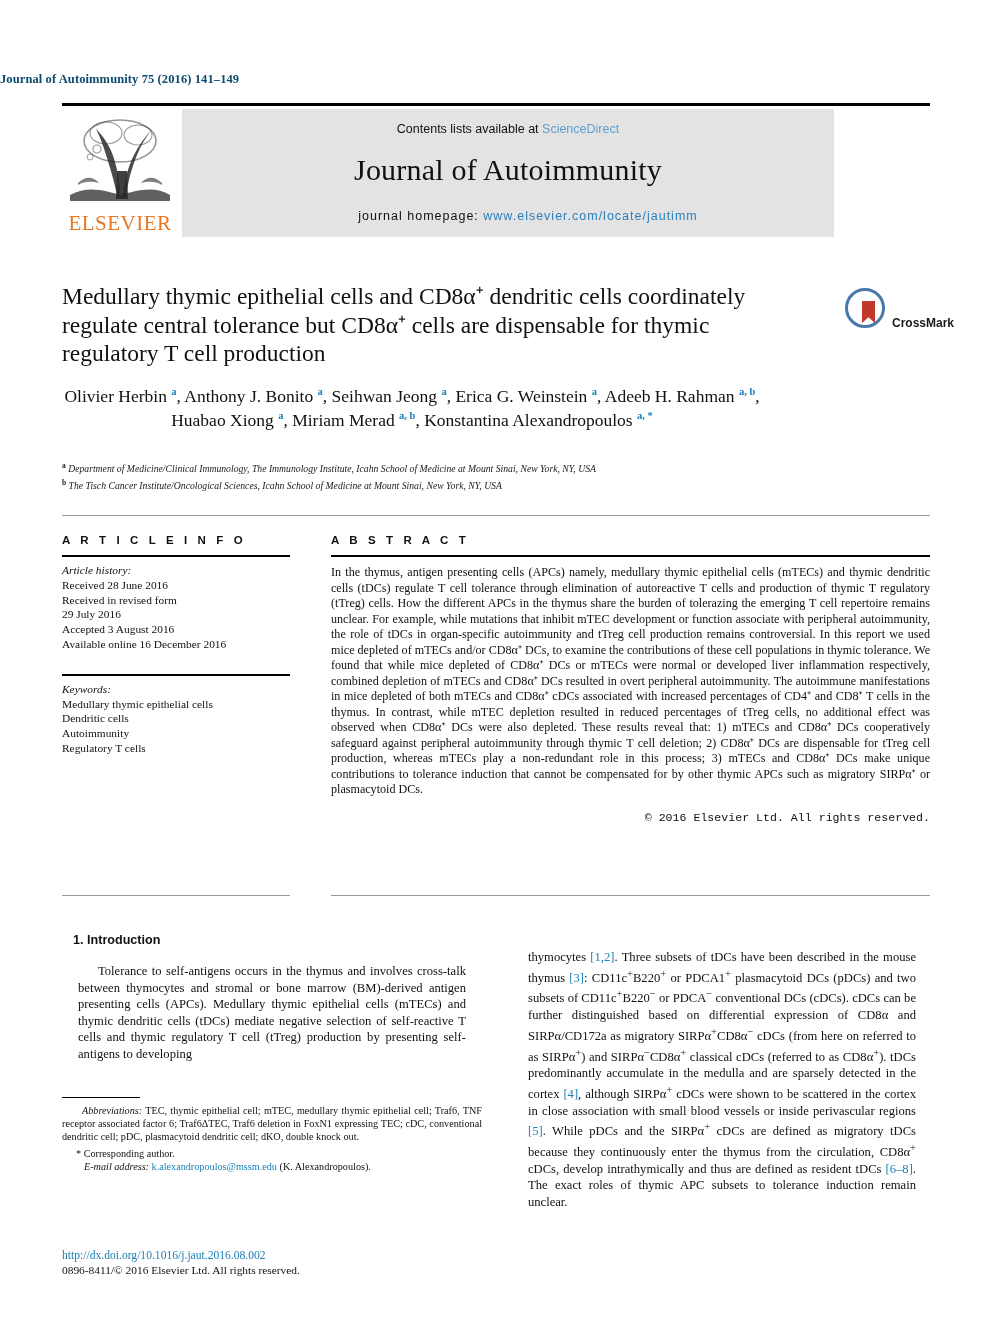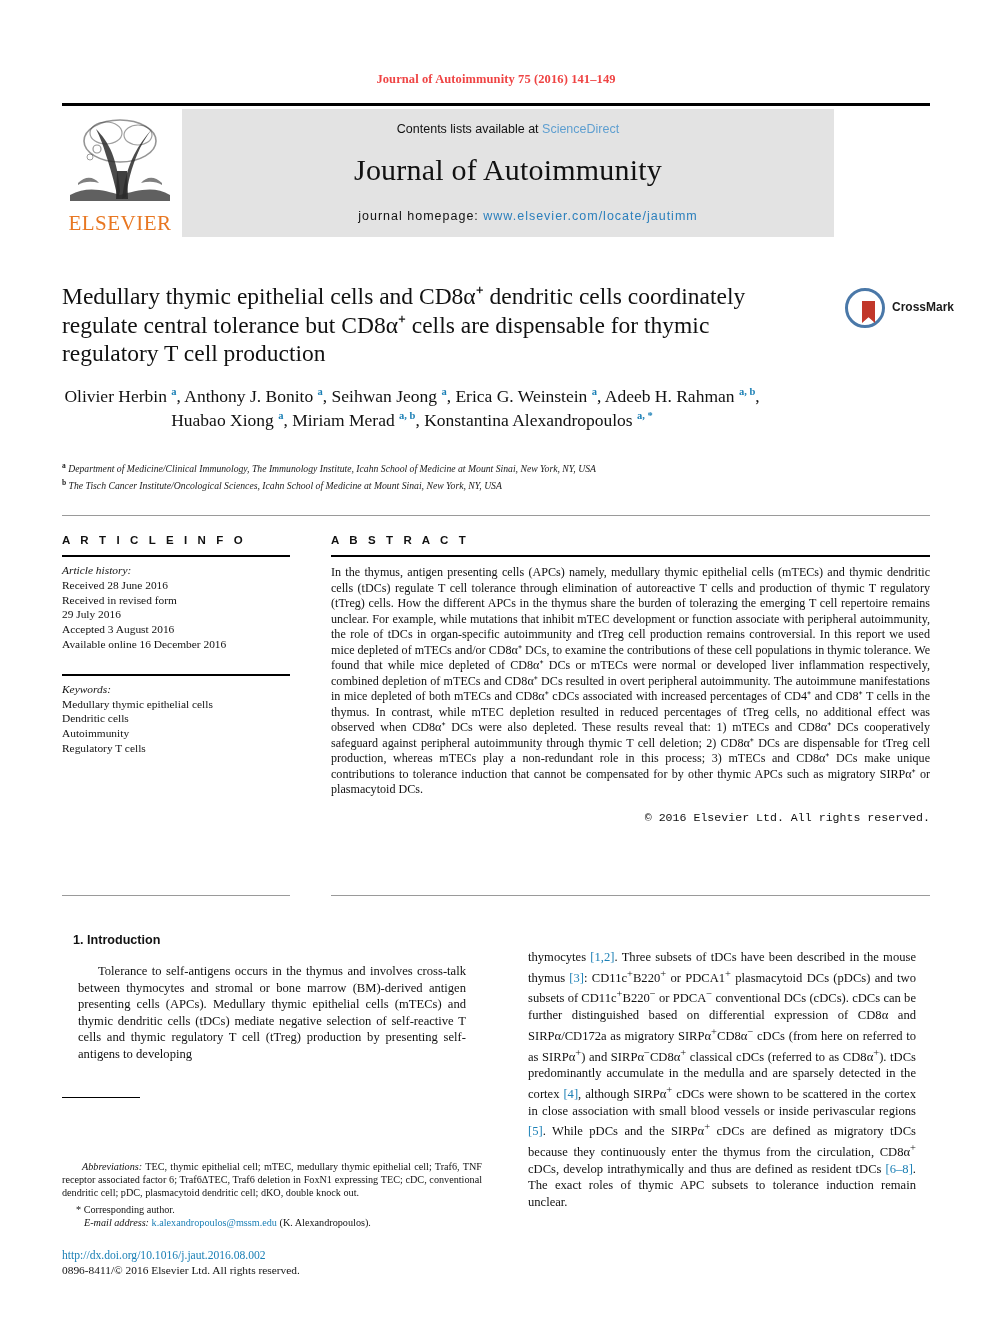--- a/index.html
+++ b/index.html
@@ -21,25 +21,24 @@
     height: 1323px;
     box-sizing: border-box;
   }
 
   
   .running-head {
     position: absolute;
     top: 72px;
     left: 0;
     width: 992px;
-    text-align: center;
     font-family: "Liberation Serif", serif;
     font-size: 12.5px;
     font-weight: bold;
-    color: #ef4444;
+    color: #0c4a6e;
     letter-spacing: 0.1px;
   }
 
   
   .masthead {
     position: absolute;
     top: 103px;
     left: 62px;
     width: 868px;
     height: 136px;
@@ -217,21 +216,21 @@
   }
   .cm-flag {
     position: absolute;
     top: 10px; left: 14px;
     width: 13px; height: 22px;
     background: #c1372a;
     clip-path: polygon(0 0, 100% 0, 100% 100%, 50% 74%, 0 100%);
   }
   .cm-text {
     position: absolute;
-    top: 14px;
+    top: 30px;
     left: 47px;
     font-family: "Liberation Sans", sans-serif;
     font-size: 12px;
     font-weight: bold;
     color: #1a1a1a;
   }
 
   
   .authors {
     position: absolute;
@@ -367,21 +366,21 @@
   .footnote-rule {
     position: absolute;
     top: 1097px;
     left: 62px;
     width: 78px;
     height: 1px;
     background: #000;
   }
   .footnotes {
     position: absolute;
-    top: 1160px;
+    top: 1104px;
     left: 62px;
     width: 420px;
     font-family: "Liberation Serif", serif;
     font-size: 10.2px;
     line-height: 13.2px;
     text-align: justify;
     color: #111;
   }
   .footnotes .ital { font-style: italic; }
   .fn-corr { margin-top: 3px; text-indent: 14px; }

